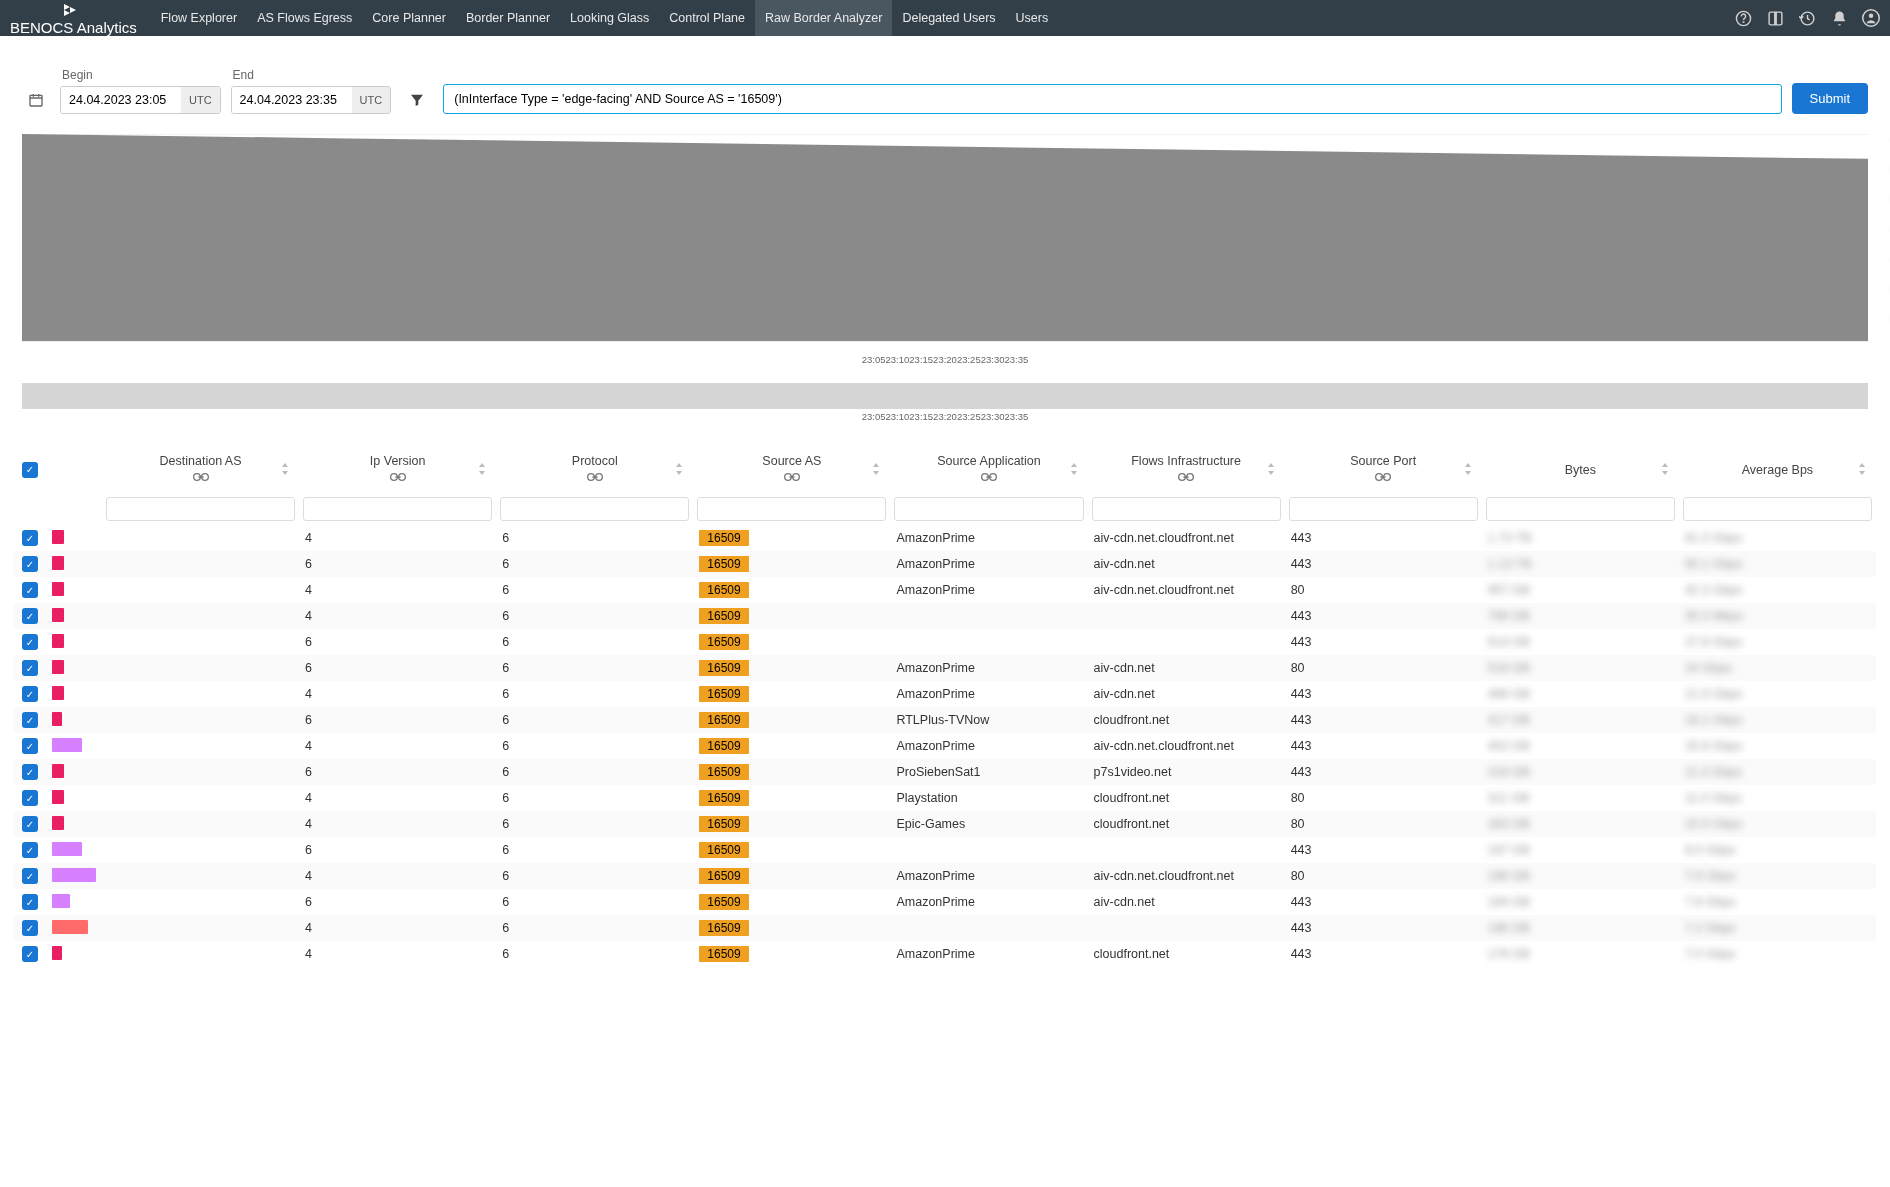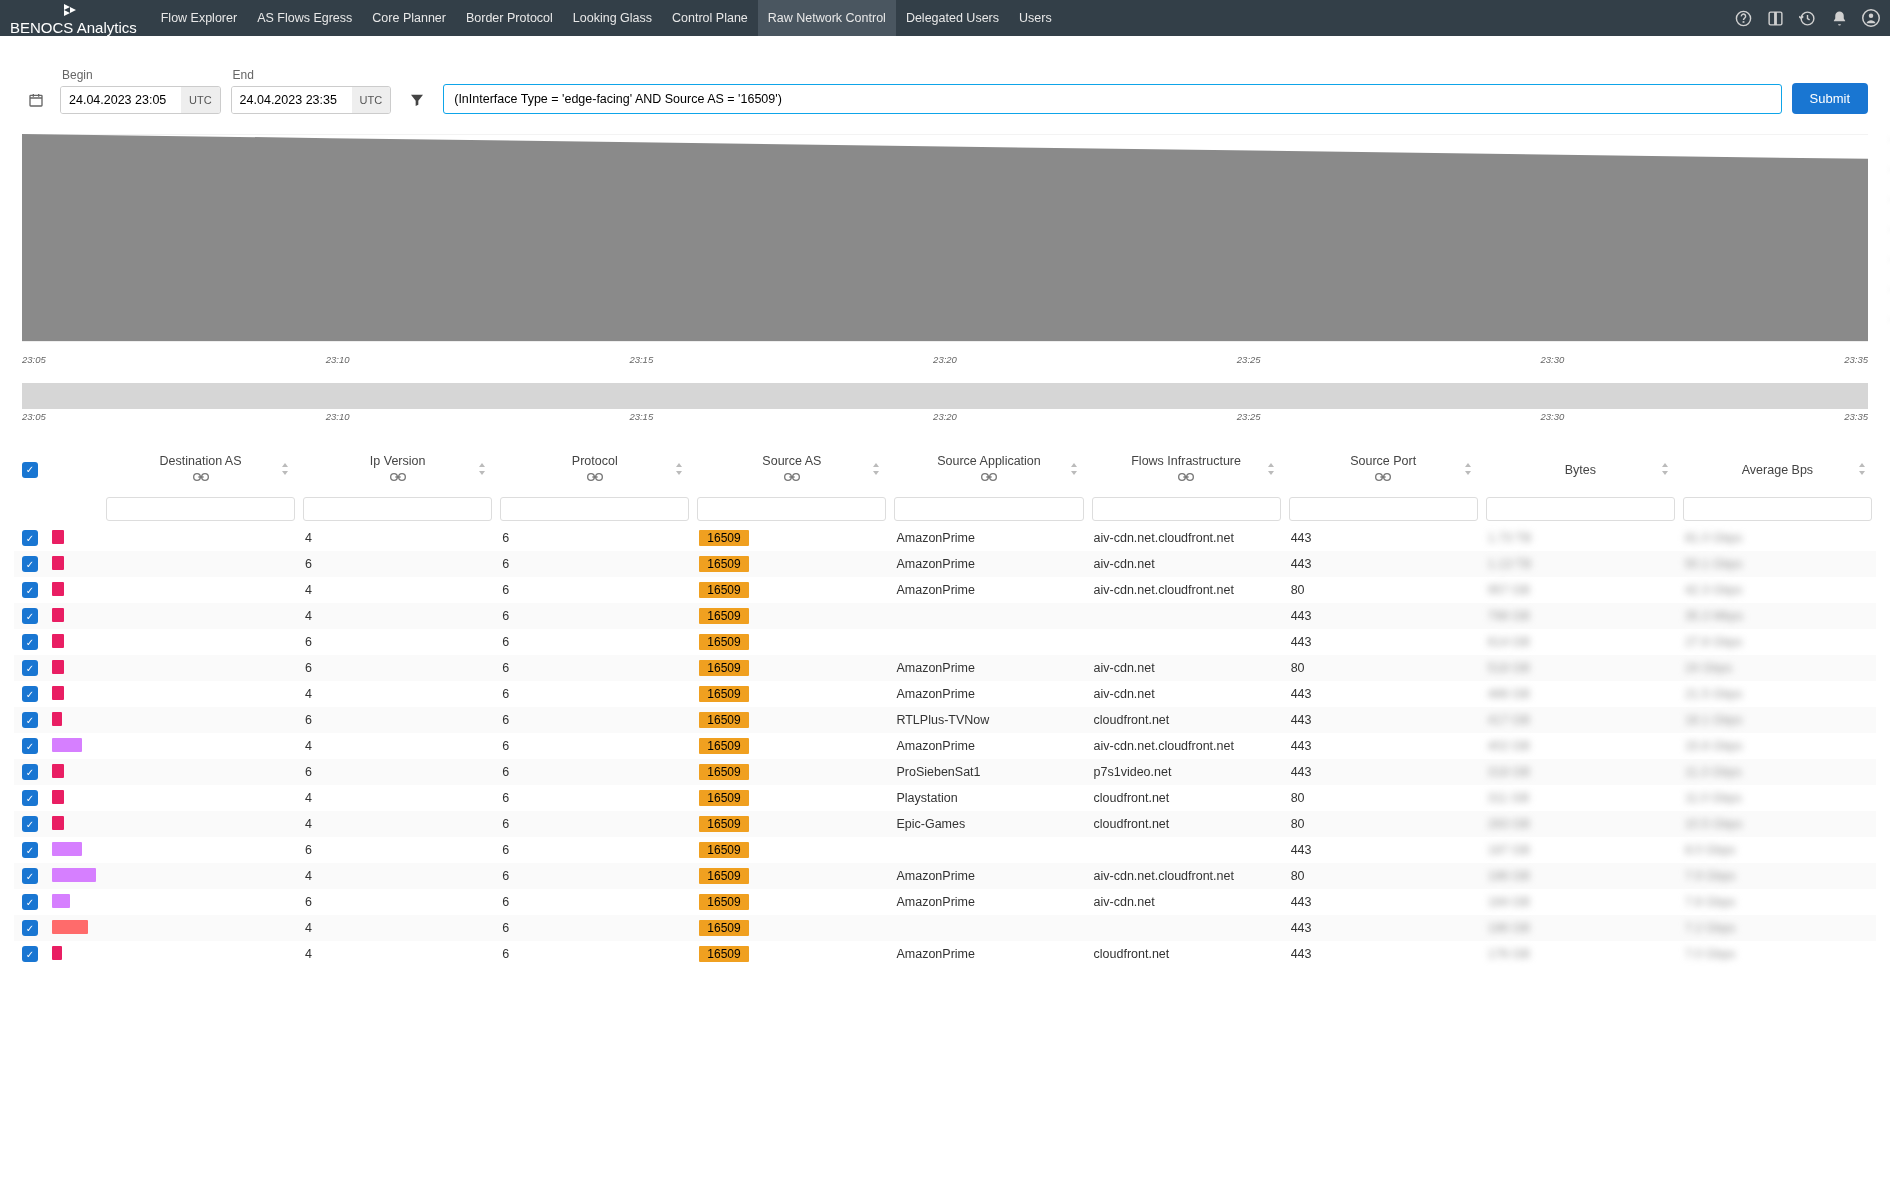--- a/index.html
+++ b/index.html
@@ -26,21 +26,21 @@
 .filter-icon { color:#444; padding:0 8px; cursor:pointer; align-self:flex-end; margin-bottom:6px; display:flex; align-items:center; }
 .query-input { flex:1; border:1px solid #0ea5e9; border-radius:3px; padding:7px 10px; font-size:12.5px; outline:none; }
 .submit-btn { background:#1976d2; color:#fff; border:none; border-radius:4px; padding:8px 18px; font-size:13px; cursor:pointer; align-self:flex-end;margin-top:29px; }
 
 
 .chart-wrap { padding:6px 22px 0 22px; }
 .chart-main { position:relative; height:218px; }
 .chart-main-svg { width:100%; height:100%; }
 .chart-yticks { position:absolute; right:-30px; top:0; height:190px; display:flex; flex-direction:column; justify-content:space-between; }
 .chart-ytick { font-size:9px; color:#ccc; filter:blur(2px); }
-.chart-xticks, .brush-xticks { display:flex; justify-content:space-between; font-size:9.5px; color:#666; padding:2px 0 6px 0;font-style:italic; }
+.chart-xticks, .brush-xticks { display:flex; justify-content:center; font-size:9.5px; color:#666; padding:2px 0 6px 0; }
 .brush-wrap { margin-top:12px; }
 .brush-area { height:26px; background:#d6d6d6; position:relative; }
 
 
 .table-wrap { padding:18px 14px 0 14px; }
 table { width:100%; border-collapse:collapse; }
 th { text-align:center; font-weight:400; color:#444; padding:8px 4px; font-size:12.5px; position:relative; border-bottom:0; }
 th .sortcol { display:flex; align-items:center; justify-content:center; gap:20px; }
 th .sort-icon { color:#bbb; font-size:10px; position:absolute; right:10px; top:50%; transform:translateY(-50%); }
 th .link-icon { display:block; margin:3px auto 0; color:#777; }
@@ -63,24 +63,24 @@
   <div class="brand">
     <svg width="18" height="18" viewBox="0 0 24 24">
         <path fill="#fff" d="M4 4 L12 8 L4 12 Z M4 12 L12 16 L4 20 Z M12 8 L20 12 L12 16 Z"></path>
       </svg>
     <span>BENOCS Analytics</span>
   </div>
   <div class="nav-items" id="nav-items">
       <div class="nav-item">Flow Explorer</div>
       <div class="nav-item">AS Flows Egress</div>
       <div class="nav-item">Core Planner</div>
-      <div class="nav-item">Border Protocol</div>
+      <div class="nav-item">Border Planner</div>
       <div class="nav-item">Looking Glass</div>
       <div class="nav-item">Control Plane</div>
-      <div class="nav-item active">Raw Network Control</div>
+      <div class="nav-item active">Raw Border Analyzer</div>
       <div class="nav-item">Delegated Users</div>
       <div class="nav-item">Users</div>
     </div>
   <div class="nav-right">
     <span class="nicon">
         <svg width="17" height="17" viewBox="0 0 24 24" fill="none" stroke="currentColor" stroke-width="2">
           <circle cx="12" cy="12" r="10"></circle>
           <path d="M9 9a3 3 0 115 2c-1 1-2 1.5-2 3"></path>
           <circle cx="12" cy="17" r=".5" fill="currentColor"></circle>
         </svg>

